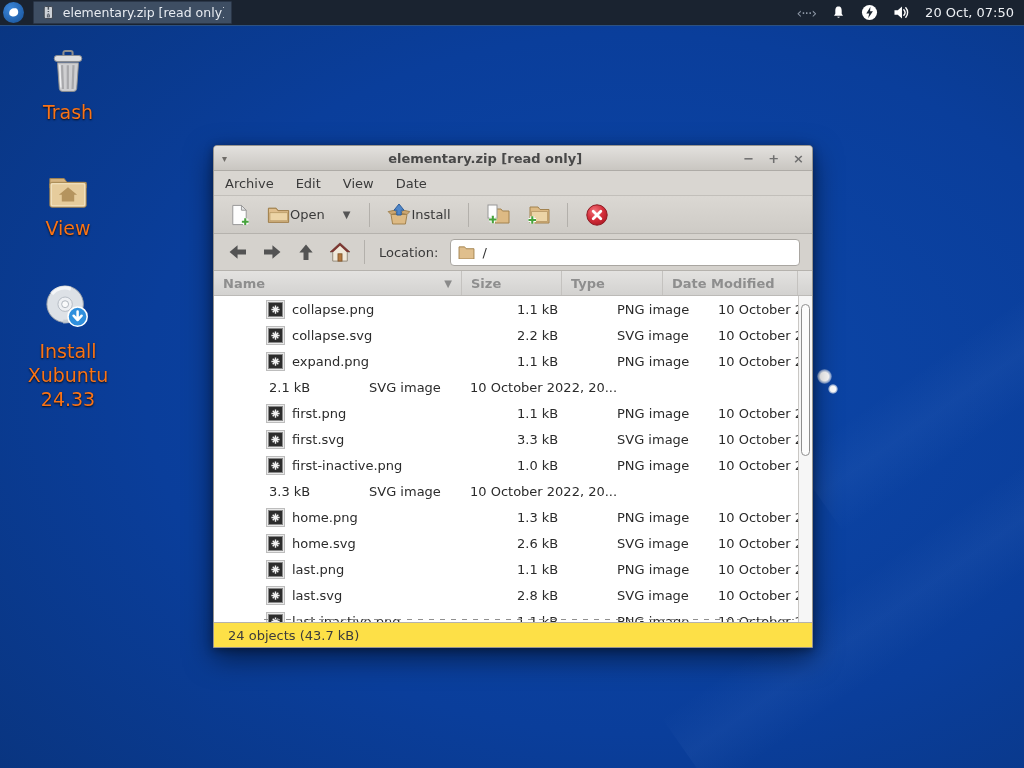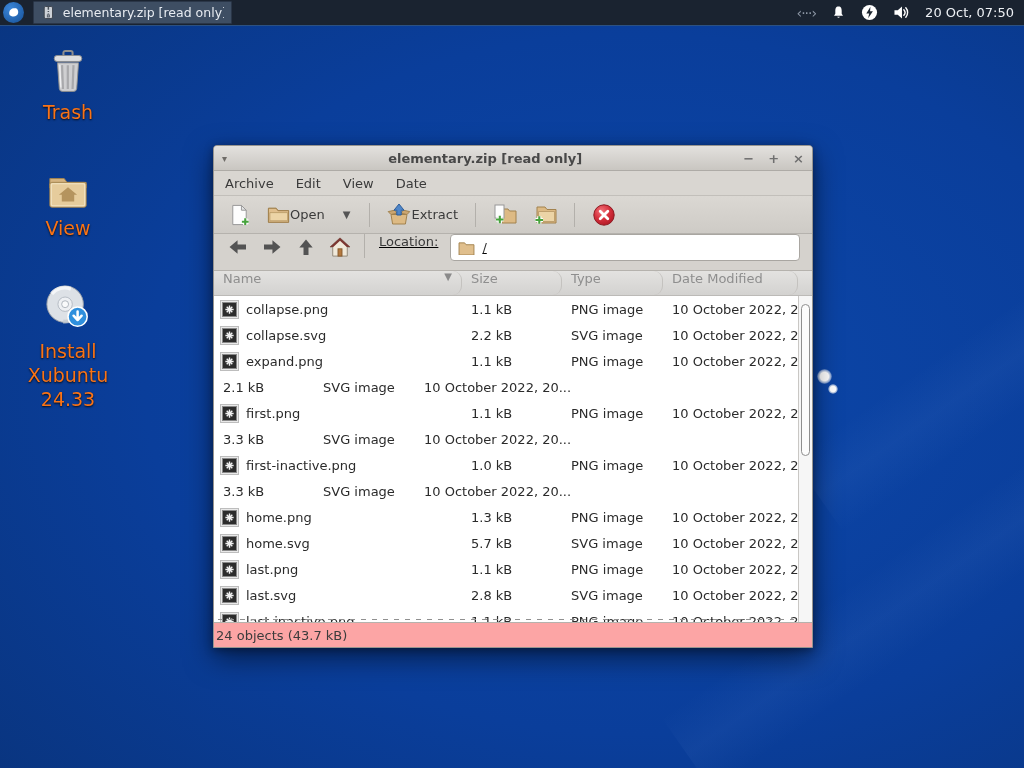--- a/index.html
+++ b/index.html
@@ -63,60 +63,60 @@
   .menu-item { font-size:13px; color:#3a3a3a; padding:3px 11px; }
 
   .toolbar { height:39px; flex:0 0 39px; display:flex; align-items:center;
     background:linear-gradient(#dbd8d3, #cecbc6); border-top:1px solid #c2bfba;
     border-bottom:1px solid #b5b2ad; padding:0 8px; gap:4px; }
   .tool-btn { display:flex; align-items:center; gap:0; padding:4px 6px; border-radius:3px; }
   .tool-label { font-size:13px; color:#3a3a3a; }
   .dd-arrow { color:#555; font-size:10px; padding:4px 8px; }
   .tb-sep { width:1px; height:24px; background:#b3b0ab; margin:0 7px; }
 
-  .locbar { height:37px; flex:0 0 37px; display:flex; 
-    background:#d5d2cd; border-bottom:1px solid #b5b2ad; padding:0 10px;text-decoration:underline; }
+  .locbar { height:37px; flex:0 0 37px; display:flex; align-items:center;
+    background:#d5d2cd; border-bottom:1px solid #b5b2ad; padding:0 10px; }
   .nav-btn { width:28px; height:26px; display:flex; align-items:center; justify-content:center; margin-right:6px; }
   .loc-sep { width:1px; height:24px; background:#b3b0ab; margin:0 8px 0 4px; }
   .loc-label { font-size:13px; color:#3a3a3a; margin:0 12px 0 6px; }
   .loc-entry { flex:1; height:27px; background:#fff; border:1px solid #a9a6a1; border-radius:4px;
     display:flex; align-items:center; padding:0 7px; gap:7px; margin-right:2px; }
   .loc-entry .path { font-size:13px; color:#2e2e2e; }
 
   
   .listhead { height:25px; flex:0 0 25px; display:flex; background:linear-gradient(#e3e2e0,#d3d2d0);
     border-bottom:1px solid #bcbab7; }
-  .hcell { display:flex; align-items:flex-start; padding:0 9px; font-size:13px; font-weight:normal;
-    color:#8e8e8e; border-right:1px solid #c4c2bf;border-radius:9px; }
+  .hcell { display:flex; align-items:center; padding:0 9px; font-size:13px; font-weight:bold;
+    color:#8e8e8e; border-right:1px solid #c4c2bf; }
   .hcell.name { width:248px; }
   .hcell.size { width:100px; }
   .hcell.type { width:101px; }
   .hcell.date { flex:1; }
   .hcell.filler { width:14px; border-right:none; padding:0; }
   .sort-arrow { margin-left:auto; color:#8a8a8a; font-size:10px; }
 
   
   .listwrap { flex:1; display:flex; min-height:0; background:#fff; }
   .list { flex:1; overflow:hidden; position:relative; }
-  .row { height:26px; display:flex; align-items:center; font-size:13px; color:#2b2b2b; position:relative; }
+  .row { height:26px; display:flex; align-items:center; font-size:13px; color:#2b2b2b; position:relative;margin-left:46px; }
   .cell.name { width:248px; display:flex; align-items:center; padding-left:6px; gap:7px; overflow:hidden; }
   .cell.size { width:100px; padding-left:9px; }
   .cell.type { width:101px; padding-left:9px; }
   .cell.date { flex:1; padding-left:9px; white-space:nowrap; overflow:hidden; }
   .file-icon { width:19px; height:19px; flex:0 0 19px; background:#e9e9e9; border:1px solid #bdbdbd;
     display:flex; align-items:center; justify-content:center; }
   .row.last::after { content:""; position:absolute; left:4px; right:4px; top:11px; height:1px;
     background:repeating-linear-gradient(90deg,#909090 0 5px, transparent 5px 11px); }
 
   .scrollbar { width:14px; flex:0 0 14px; background:#f6f6f6; border-left:1px solid #c9c7c4; position:relative; }
   .thumb { position:absolute; left:2px; right:2px; top:8px; height:152px;
     background:#fcfcfc; border:1px solid #8f8f8f; border-radius:7px; }
 
-  .statusbar { height:25px; flex:0 0 25px; background:#fca5a5; border-top:1px solid #b5b2ad;
-    display:flex; align-items:center; padding-left:2px; font-size:13px; color:#3c3c3c; }
+  .statusbar { height:25px; flex:0 0 25px; background:#fde047; border-top:1px solid #b5b2ad;
+    display:flex; align-items:center; padding-left:14px; font-size:13px; color:#3c3c3c; }
 
   svg { display:block; }
 </style>
 </head>
 <body>
 
 <div class="desktop">
   <div class="streak" style="left:780px; top:330px;"></div>
   <div class="streak" style="left:640px; top:560px; width:520px;"></div>
   <div class="sparkle" style="left:817px; top:369px; width:15px; height:15px;"></div>
@@ -232,21 +232,21 @@
     </span>
     <span class="dd-arrow">▼</span>
     <span class="tb-sep"></span>
     <span class="tool-btn">
       <svg width="24" height="24" viewBox="0 0 24 24">
         <path d="M4 11.5 h16 l-1.6 9.5 h-12.8 Z" fill="#ddba84" stroke="#a2824e"></path>
         <path d="M4 11.5 L1.2 8.6 l6.6 -1.4 2 3 Z" fill="#cda771" stroke="#a2824e"></path>
         <path d="M20 11.5 l2.8 -2.9 -6.6 -1.4 -2 3 Z" fill="#cda771" stroke="#a2824e"></path>
         <path d="M12 1 l5 6.2 h-2.8 v4.8 h-4.4 V7.2 H7 Z" fill="#4f86c8" stroke="#2d5d9a"></path>
       </svg>
-      <span class="tool-label">Extract</span>
+      <span class="tool-label">Install</span>
     </span>
     <span class="tb-sep"></span>
     <span class="tool-btn">
       <svg width="24" height="23" viewBox="0 0 24 23">
         <path d="M9 6 h6 l1.5 2 H23 v12 H9 Z" fill="#ddba84" stroke="#a2824e"></path>
         <rect x="2" y="2" width="9" height="13" fill="#fdfdfd" stroke="#979797"></rect>
         <path d="M3 16.5 h7.5 M6.8 12.8 v7.5" stroke="#fff" stroke-width="4.2"></path>
         <path d="M3 16.5 h7.5 M6.8 12.8 v7.5" stroke="#47a33c" stroke-width="2.1"></path>
       </svg>
     </span>
@@ -393,20 +393,32 @@
               </svg>
             </span>
             <span class="fname">first.png</span>
           </span>
           <span class="cell size">1.1 kB</span>
           <span class="cell type">PNG image</span>
           <span class="cell date">10 October 2022, 20...</span>
         </div>
 
         <div class="row">
+          <span class="cell name">
+            <span class="file-icon">
+              <svg width="15" height="15" viewBox="0 0 16 16">
+                <rect x="0.5" y="0.5" width="15" height="15" fill="#2c2c2c" stroke="#8a8a8a"></rect>
+                <g stroke="#f2f2f2" stroke-width="1.5">
+                  <path d="M8 3.6 v8.8 M3.6 8 h8.8 M5 5 l6 6 M11 5 l-6 6"></path>
+                </g>
+                <circle cx="8" cy="8" r="1.7" fill="#f2f2f2"></circle>
+              </svg>
+            </span>
+            <span class="fname">first.svg</span>
+          </span>
           <span class="cell size">3.3 kB</span>
           <span class="cell type">SVG image</span>
           <span class="cell date">10 October 2022, 20...</span>
         </div>
 
         <div class="row">
           <span class="cell name">
             <span class="file-icon">
               <svg width="15" height="15" viewBox="0 0 16 16">
                 <rect x="0.5" y="0.5" width="15" height="15" fill="#2c2c2c" stroke="#8a8a8a"></rect>
@@ -453,21 +465,21 @@
               <svg width="15" height="15" viewBox="0 0 16 16">
                 <rect x="0.5" y="0.5" width="15" height="15" fill="#2c2c2c" stroke="#8a8a8a"></rect>
                 <g stroke="#f2f2f2" stroke-width="1.5">
                   <path d="M8 3.6 v8.8 M3.6 8 h8.8 M5 5 l6 6 M11 5 l-6 6"></path>
                 </g>
                 <circle cx="8" cy="8" r="1.7" fill="#f2f2f2"></circle>
               </svg>
             </span>
             <span class="fname">home.svg</span>
           </span>
-          <span class="cell size">5.7 kB</span>
+          <span class="cell size">2.6 kB</span>
           <span class="cell type">SVG image</span>
           <span class="cell date">10 October 2022, 20...</span>
         </div>
 
         <div class="row">
           <span class="cell name">
             <span class="file-icon">
               <svg width="15" height="15" viewBox="0 0 16 16">
                 <rect x="0.5" y="0.5" width="15" height="15" fill="#2c2c2c" stroke="#8a8a8a"></rect>
                 <g stroke="#f2f2f2" stroke-width="1.5">

